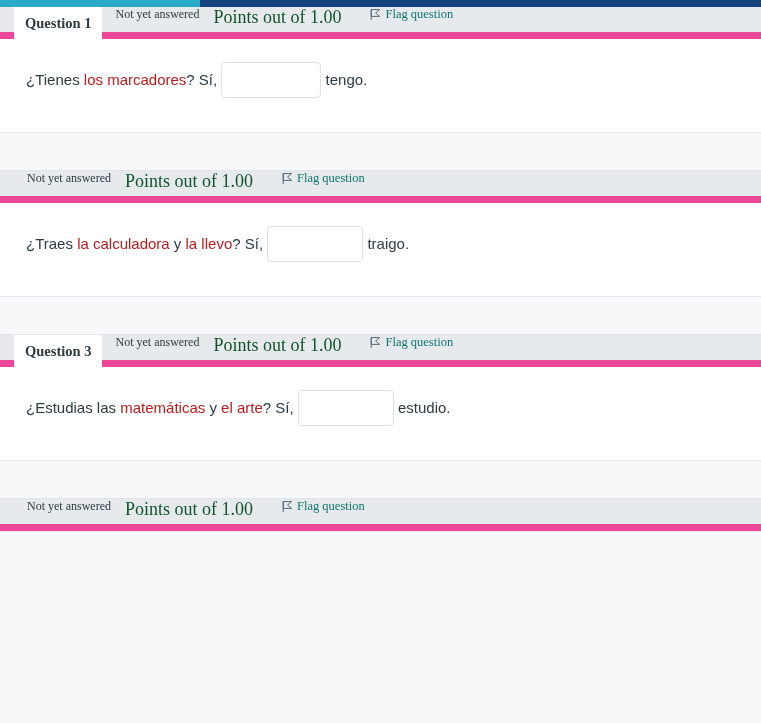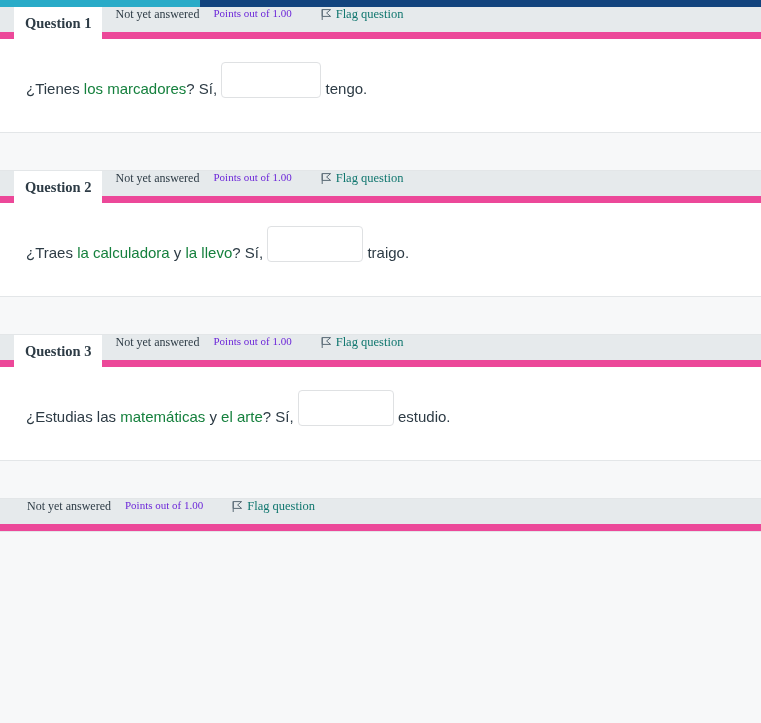--- a/index.html
+++ b/index.html
@@ -72,22 +72,22 @@
   }
 
   .state {
     color: #2d3b45;
     font-size: 12px;
     margin-left: 13px;
     white-space: nowrap;
   }
 
   .grade {
-    color: #6d28d9;
-    font-size: 11px;
+    color: #14532d;
+    font-size: 18px;
     margin-left: 14px;
     white-space: nowrap;
   }
 
   .flagbtn {
     display: inline-flex;
     align-items: center;
     margin-left: 28px;
     color: #0f766e;
     font-size: 12.5px;
@@ -107,26 +107,26 @@
   .formulation {
     padding: 23px 0 34px 26px;
     min-height: 66px;
     box-sizing: border-box;
   }
   .qtext {
     font-size: 15px;
     color: #2d3b45;
     line-height: 1.2;
     display: flex;
-    align-items: flex-end;
+    align-items: center;
     flex-wrap: wrap;
   }
   .qtext .seg { white-space: pre; }
   .lnk {
-    color: #15803d;
+    color: #b91c1c;
     white-space: pre;
   }
   input.answer {
     font-family: "Liberation Sans", sans-serif;
     font-size: 15px;
     color: #2d3b45;
     border: 1px solid #dfe1e3;
     border-radius: 4px;
     background: #fff;
     height: 36px;
@@ -164,21 +164,20 @@
           <span class="seg">¿Tienes </span>
           <span class="lnk">los marcadores</span>
           <span class="seg">? Sí, </span>
           <input class="answer" type="text" placeholder="" style="width: 100px;">
           <span class="seg"> tengo.</span>
         </div>
       </div>
     </div>
     <div class="que">
       <div class="info">
-        <div class="qno">Question 2</div>
         <div class="state">Not yet answered</div>
         <div class="grade">Points out of 1.00</div>
         <div class="flagbtn">
           <span class="flag-icon">
             <svg viewBox="0 0 13 13" width="13" height="13" aria-hidden="true">
               <path d="M2.2 1.3 L2.2 12" stroke="#5a6b76" stroke-width="1" fill="none"></path>
               <path d="M2.2 1.6 L10.6 1.6 L6.6 5.0 L10.6 8.4 L2.2 8.4 Z" fill="none" stroke="#5a6b76" stroke-width="1" stroke-linejoin="round"></path>
             </svg>
           </span>
           <span>Flag question</span>

